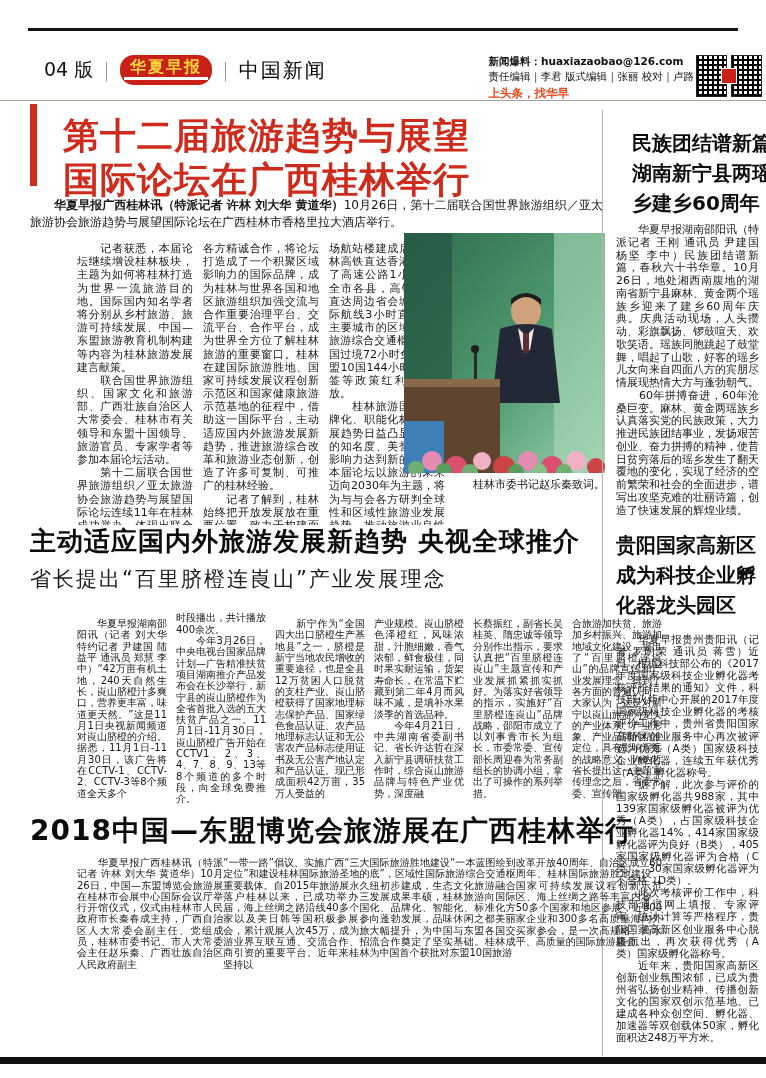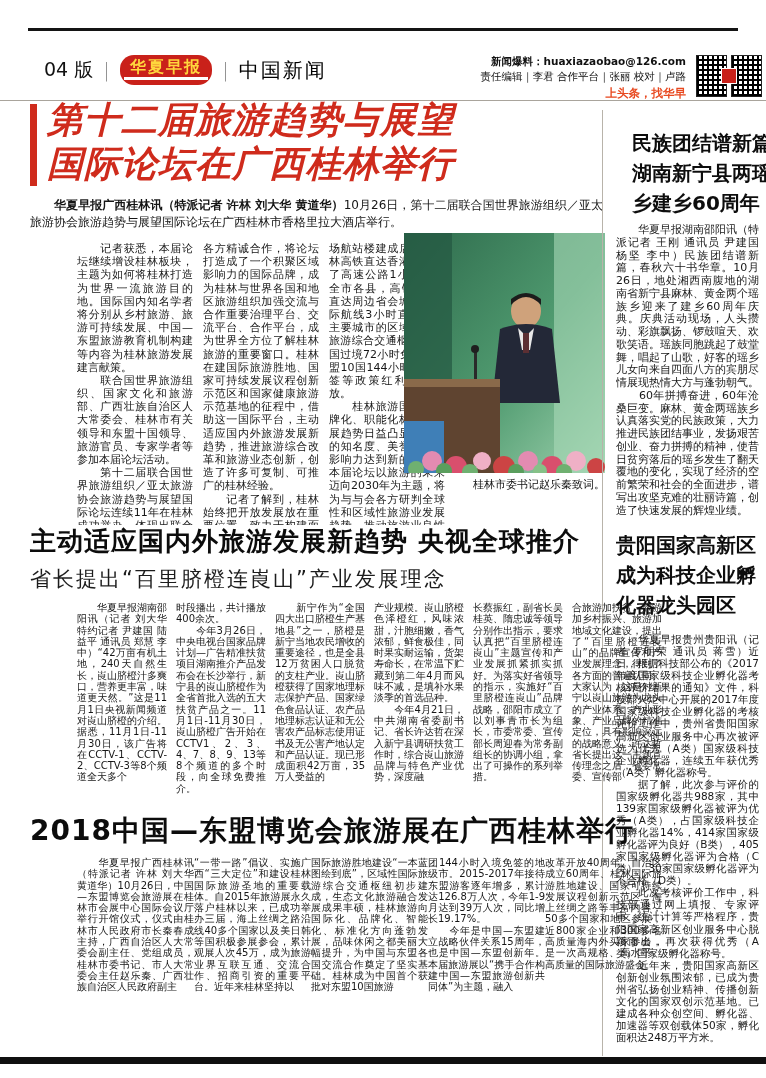--- a/index.html
+++ b/index.html
@@ -10,21 +10,21 @@
   .top-rule{left:28px;top:28px;width:710px;height:3px;background:#141414;}
   .header-left{left:44px;top:55px;display:flex;align-items:center;gap:10px;}
   .edition{font-size:19px;font-weight:500;color:#111;}
   .pipe{font-size:20px;color:#444;font-weight:300;transform:scaleX(.6);}
   .logo{width:92px;height:30px;background:var(--logo_red);display:flex;flex-direction:column;
         align-items:center;justify-content:center;box-sizing:border-box;padding:2px 4px 3px;border-radius:14px;}
   .logo-text{font-family:"DejaVu Serif","Liberation Serif",serif;font-weight:700;
              font-size:16px;line-height:1;color:var(--logo_yellow);letter-spacing:2px;white-space:nowrap;}
   .logo-strip{width:100%;height:3px;background:#fff;margin-top:2px;}
   .section-title{font-size:20px;font-weight:500;color:#000;letter-spacing:2px;}
-  .header-right{right:80px;top:54px;text-align:right;font-size:10.5px;line-height:1.45;color:#111;}
+  .header-right{right:72px;top:54px;font-size:10.5px;line-height:1.45;color:#111;}
   .hr-tip{font-weight:600;}
   .hr-slogan{color:var(--slogan_red);font-weight:700;font-size:11.5px;margin-top:1px;}
   .qr-group{right:5px;top:54px;width:64px;height:44px;display:flex;align-items:center;justify-content:space-between;}
   .qr{width:29px;height:40px;background:
       repeating-linear-gradient(0deg,#000 0 2px,transparent 2px 5px),
       repeating-linear-gradient(90deg,#000 0 2px,#fff 2px 5px);outline:1px solid #222;}
   .qr-label{position:absolute;left:25px;top:15px;width:14px;height:14px;background:var(--logo_red);
             outline:1px solid #fff;}
   .header-rule{left:0;top:100px;width:766px;height:1px;background:#a9a49c;}
   
@@ -44,21 +44,21 @@
                color:#0d0d0d;white-space:pre-line;}
   .sb-body{left:616px;width:143px;font-size:11px;line-height:1.16;text-align:justify;
            white-space:pre-line;overflow:hidden;color:#161616;}
   #sb1-headline{top:112px;}
   #sb1-body{top:224px;height:298px;}
   #sb2-headline{top:530px;}
   #sb2-body{top:633px;height:423px;font-size:10.5px;line-height:1.15;}
   
   .mid-headline{left:30px;top:524px;font-size:26px;font-weight:700;color:#0c0c0c;letter-spacing:1px;}
   .mid-subtitle{left:30px;top:565px;font-size:21px;font-weight:400;color:#1c1c1c;letter-spacing:2px;}
-  .mid-cols{left:30px;top:602px;width:585px;height:213px;gap:9px;}
+  .mid-cols{left:30px;top:602px;width:585px;height:213px;gap:9px;align-items:center;}
   .mid-cols .col,.expo-cols .col{font-size:10px;line-height:1.13;}
   
   .expo-headline{left:30px;top:812px;font-size:28px;font-weight:700;color:#0c0c0c;letter-spacing:1px;}
   .expo-cols{left:30px;top:857px;width:585px;height:201px;}
   .bottom-bar{left:0;top:1057px;width:766px;height:7px;background:#101010;}
 </style>
 </head>
 <body>
 
 <div id="page">
@@ -71,34 +71,34 @@
     <span class="logo">
       <span class="logo-text">华夏早报</span>
       <span class="logo-strip"></span>
     </span>
     <span class="pipe">|</span>
     <span class="section-title">中国新闻</span>
   </div>
 
   <div class="abs header-right">
     <div class="hr-tip">新闻爆料：huaxiazaobao@126.com</div>
-    <div>责任编辑｜李君 合作平台｜张丽 校对｜卢路</div>
+    <div>责任编辑｜李君 版式编辑｜张丽 校对｜卢路</div>
     <div class="hr-slogan">上头条，找华早</div>
   </div>
 
   <div class="abs qr-group">
     <span class="qr"></span>
     <span class="qr-label"></span>
     <span class="qr"></span>
   </div>
 
   <div class="abs header-rule"></div>
 
   <div class="abs lead-accent"></div>
-  <h1 class="abs lead-headline" style="margin:0;font-style:italic;">第十二届旅游趋势与展望
+  <h1 class="abs lead-headline" style="margin:16px;">第十二届旅游趋势与展望
 国际论坛在广西桂林举行</h1>
   <p class="abs lead-byline" style="margin:0;"><b>　　华夏早报广西桂林讯（特派记者 许林 刘大华 黄道华）</b><span>10月26日，第十二届联合国世界旅游组织／亚太旅游协会旅游趋势与展望国际论坛在广西桂林市香格里拉大酒店举行。</span></p>
 
   <div class="abs cols lead-cols">
     <div class="col">　　记者获悉，本届论坛继续增设桂林板块，主题为如何将桂林打造为世界一流旅游目的地。国际国内知名学者将分别从乡村旅游、旅游可持续发展、中国—东盟旅游教育机制构建等内容为桂林旅游发展建言献策。
 　　联合国世界旅游组织、国家文化和旅游部、广西壮族自治区人大常委会、桂林市有关领导和东盟十国领导、旅游官员、专家学者等参加本届论坛活动。
 　　第十二届联合国世界旅游组织／亚太旅游协会旅游趋势与展望国际论坛连续11年在桂林成功举办，体现出联合国世界旅游组织亚太协会对桂林旅游发展的高度重视和充分肯定，11年来主办、协办、承办</div>
     <div class="col">各方精诚合作，将论坛打造成了一个积聚区域影响力的国际品牌，成为桂林与世界各国和地区旅游组织加强交流与合作重要治理平台、交流平台、合作平台，成为世界全方位了解桂林旅游的重要窗口。桂林在建国际旅游胜地、国家可持续发展议程创新示范区和国家健康旅游示范基地的征程中，借助这一国际平台，主动适应国内外旅游发展新趋势，推进旅游综合改革和旅游业态创新，创造了许多可复制、可推广的桂林经验。
 　　记者了解到，桂林始终把开放发展放在重要位置，致力于构建面向世界的国际大通道，年吞吐量达到1200万人次的两江国际机</div>
     <div class="col">场航站楼建成启用，桂林高铁直达香港，打造了高速公路1小时直达全市各县，高铁2小时直达周边省会城市，国际航线3小时直达亚洲主要城市的区域性国际旅游综合交通枢纽。51国过境72小时免签，东盟10国144小时入境免签等政策红利持续释放。
@@ -172,19 +172,17 @@
 　　今年4月21日，中共湖南省委副书记、省长许达哲在深入新宁县调研扶贫工作时，综合崀山旅游品牌与特色产业优势，深度融</div>
     <div class="col">长蔡振红，副省长吴桂英、隋忠诚等领导分别作出指示，要求认真把“百里脐橙连崀山”主题宣传和产业发展抓紧抓实抓好。为落实好省领导的指示，实施好“百里脐橙连崀山”品牌战略，邵阳市成立了以刘事青市长为组长，市委常委、宣传部长周迎春为常务副组长的协调小组，拿出了可操作的系列举措。</div>
     <div class="col">合旅游加扶贫、旅游加乡村振兴、旅游加地域文化建设，提出了“百里脐橙连崀山”的品牌宣传和产业发展理念，得到了各方面的普遍认同。大家认为，这是对新宁以崀山旅游为龙头的产业体系、产业形象、产业品牌的精准定位，具有影响深远的战略意义。许达哲省长提出这一主题宣传理念之后，省委常委、宣传部</div>
   </div>
 
   <h2 class="abs expo-headline" style="margin:0;">2018中国—东盟博览会旅游展在广西桂林举行</h2>
   <div class="abs cols expo-cols">
     <div class="col">　　华夏早报广西桂林讯（特派记者 许林 刘大华 黄道华）10月26日，中国—东盟博览会旅游展在桂林市会展中心国际会议厅举行开馆仪式，仪式由桂林市人民政府市长秦春成主持，广西自治区人大常委会副主任、党组成员，桂林市委书记、市人大常委会主任赵乐秦、广西壮族自治区人民政府副主</div>
     <div class="col">“一带一路”倡议、实施广西“三大定位”和建设桂林国际旅游圣地的重要载体。自2015年旅游展永久落户桂林以来，已成功举办三届，海上丝绸之路沿线40多个国家以及美日韩等国积极参展参会，累计观展人次45万，成为旅游业界互联互通、交流合作、招商引资的重要平台。近年来桂林坚持以</div>
     <div class="col">国际旅游胜地建设“一本蓝图绘到底”，区域性国际旅游综合交通枢纽初步建成，生态文化旅游融合发展成果丰硕，桂林旅游向国际化、品牌化、智能化、标准化方向蓬勃发展，品味休闲之都美丽大幅提升，为中国与东盟各国交流合作奠定了坚实基础。桂林成为中国首个获批对东盟10国旅游</div>
-    <div class="col">团144小时入境免签的地级市。2015-2017年接待东盟游客逐年增多，累计达126.8万人次，今年1-9月达到39万人次，同比增长19.17%。
-　　今年是中国—东盟建立战略伙伴关系15周年，也是中国—东盟创新年。本届旅游展以“携手合作构建中国—东盟旅游创新共同体”为主题，融入</div>
     <div class="col">改革开放40周年、自治区成立60周年、桂林国际旅游胜地建设、国家可持续发展议程创新示范区、海上丝绸之路等丰富内容，50多个国家和地区参展，近800家企业和300多名高质量海内外买家参会，是一次高规格、高水平、高质量的国际旅游盛会。</div>
   </div>
 
   <div class="abs bottom-bar"></div>
 </div>
 
 </body></html>

